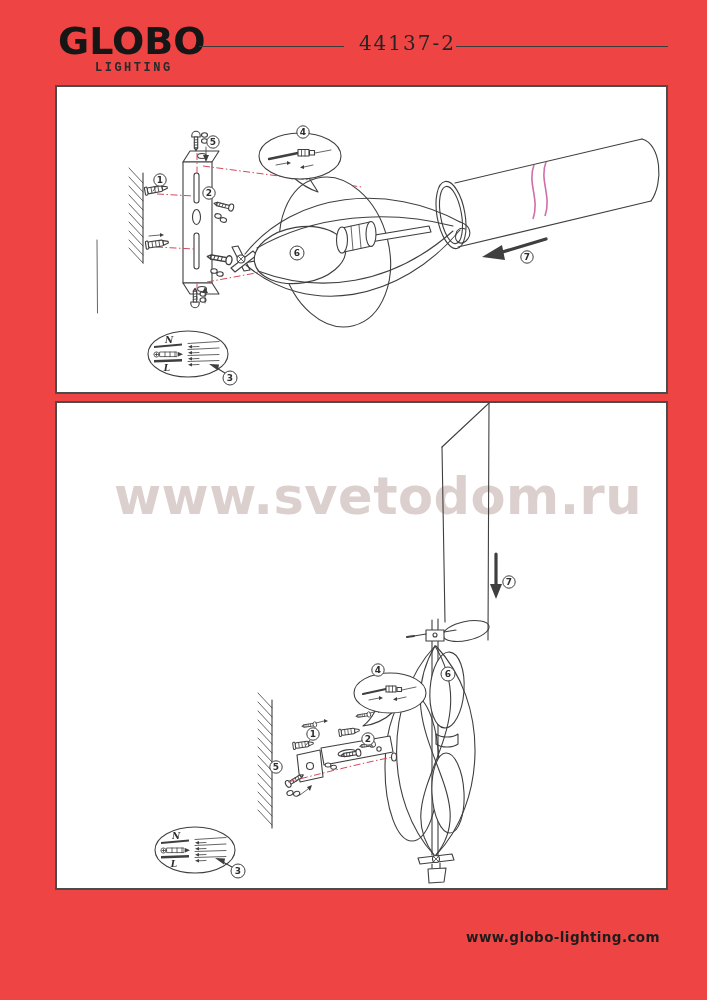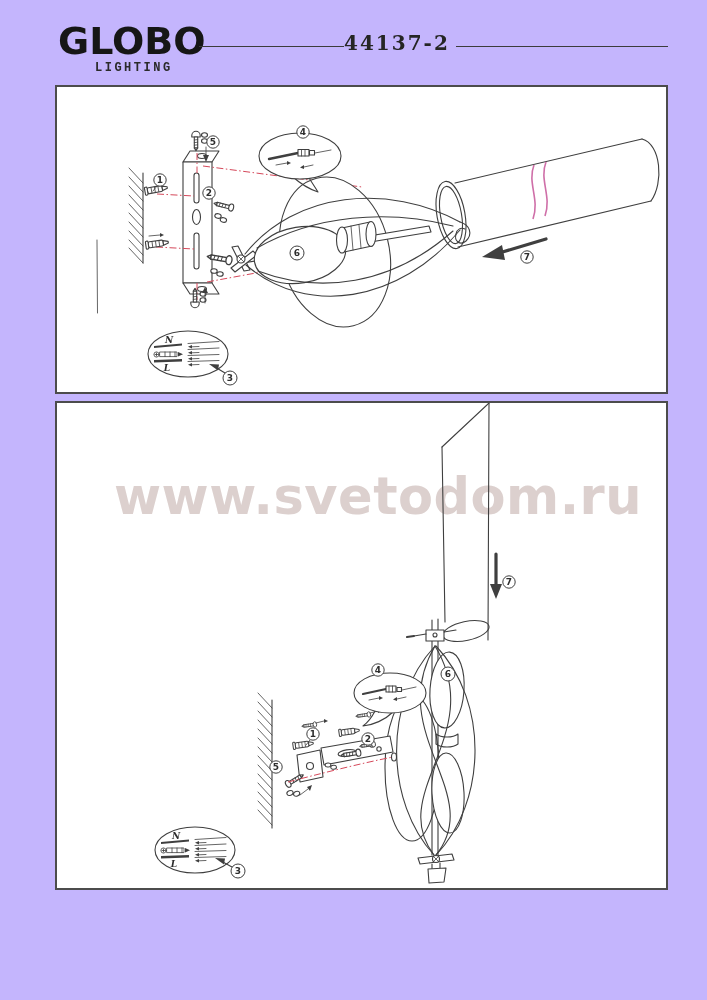--- a/index.html
+++ b/index.html
@@ -1,27 +1,27 @@
 <!DOCTYPE html>
 <html><head>
 <meta charset="utf-8">
 <style>
   html,body{margin:0;padding:0;background:#fff;}
-  #page{position:relative;width:707px;height:1000px;background:#c4b5fd;overflow:hidden;
+  #page{position:relative;width:707px;height:1000px;background:#ef4444;overflow:hidden;
         font-family:"Liberation Sans",sans-serif;color:#222;}
   
   #brand{position:absolute;left:58px;top:22px;font-family:"DejaVu Sans",sans-serif;
          font-weight:900;font-size:38px;letter-spacing:0;color:#161616;line-height:1;}
   #brand-sub{position:absolute;left:95px;top:61px;font-family:Liberation Mono, monospace;
          font-weight:800;font-size:12px;letter-spacing:2.5px;color:#2a2a2a;}
   .hline{position:absolute;top:46px;height:0;border-top:1.6px solid #3c3c3c;}
   #hline-left{left:199px;width:145px;}
   #hline-right{left:456px;width:212px;}
-  #model{position:absolute;left:344px;top:31px;width:112px;text-align:left;
-         font-family:"DejaVu Serif",serif;font-size:20px;letter-spacing:2px;color:#252525;font-weight:bold;}
+  #model{position:absolute;left:344px;top:31px;width:112px;text-align:right;
+         font-family:"DejaVu Serif",serif;font-size:20px;letter-spacing:2px;color:#252525;}
   
   .panel{position:absolute;left:55px;width:613px;border:2px solid #4c4c4c;background:#fff;box-sizing:border-box;}
   #panel1{top:85px;height:309px;}
   #panel2{top:401px;height:489px;}
   .panel svg{position:absolute;left:0;top:0;z-index:1;}
   #watermark{position:absolute;left:57px;top:64px;z-index:0;
      font-family:"DejaVu Sans",sans-serif;font-weight:700;font-size:51px;letter-spacing:.5px;
      color:#dcd0ce;white-space:nowrap;}
   #footer{position:absolute;right:47px;top:929px;font-family:"DejaVu Sans",sans-serif;
      font-weight:700;font-size:13.5px;color:#1d1d1d;letter-spacing:.4px;}
@@ -403,13 +403,14 @@
           <circle cx="391" cy="271" r="7"></circle>
           <text class="num" x="391" y="274.4">6</text>
         </g>
       <g class="cn">
           <circle cx="452" cy="179" r="6.2"></circle>
           <text class="num" x="452" y="182.4">7</text>
         </g>
     </svg>
   </div>
 
+  <div id="footer">www.globo-lighting.com</div>
 </div>
 
 </body></html>

